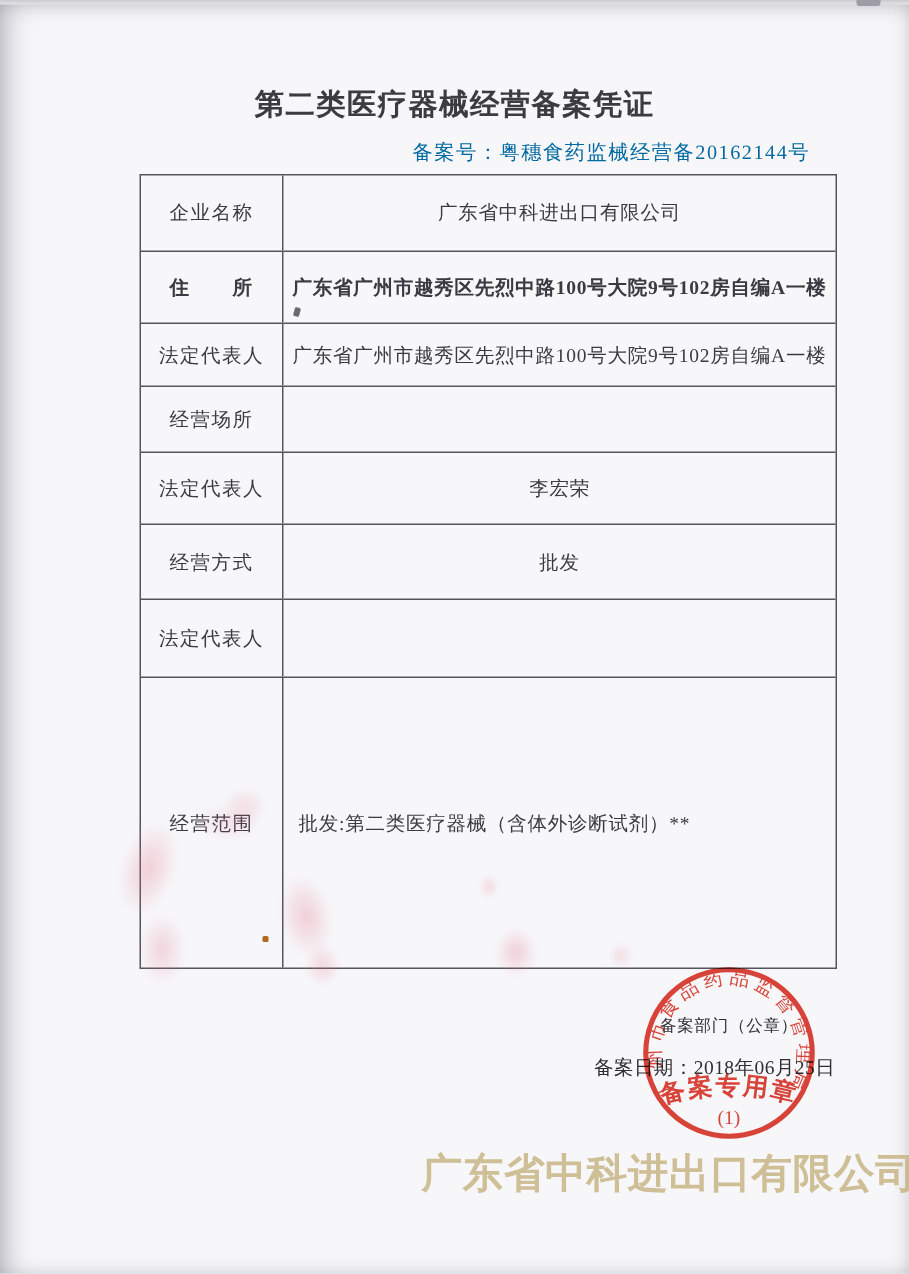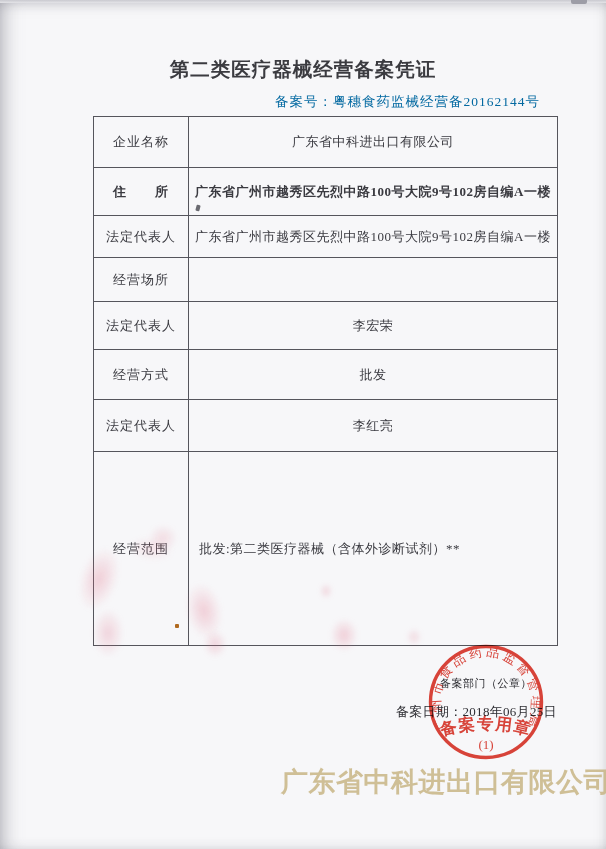--- a/index.html
+++ b/index.html
@@ -116,21 +116,20 @@
     <div class="t-row r6">
       <div class="t-label">法定代表人</div>
       <div class="t-value">李宏荣</div>
     </div>
     <div class="t-row r5">
       <div class="t-label">经营方式</div>
       <div class="t-value">批发</div>
     </div>
     <div class="t-row r7">
       <div class="t-label">法定代表人</div>
-      <div class="t-value">李红亮</div>
     </div>
     <div class="t-row r8">
       <div class="t-label">经营范围</div>
       <div class="t-value">批发:第二类医疗器械（含体外诊断试剂）**</div>
     </div>
   </div>
 
   <div class="dept-line">备案部门（公章）</div>
   <div class="date-line">备案日期：2018年06月25日</div>
 

